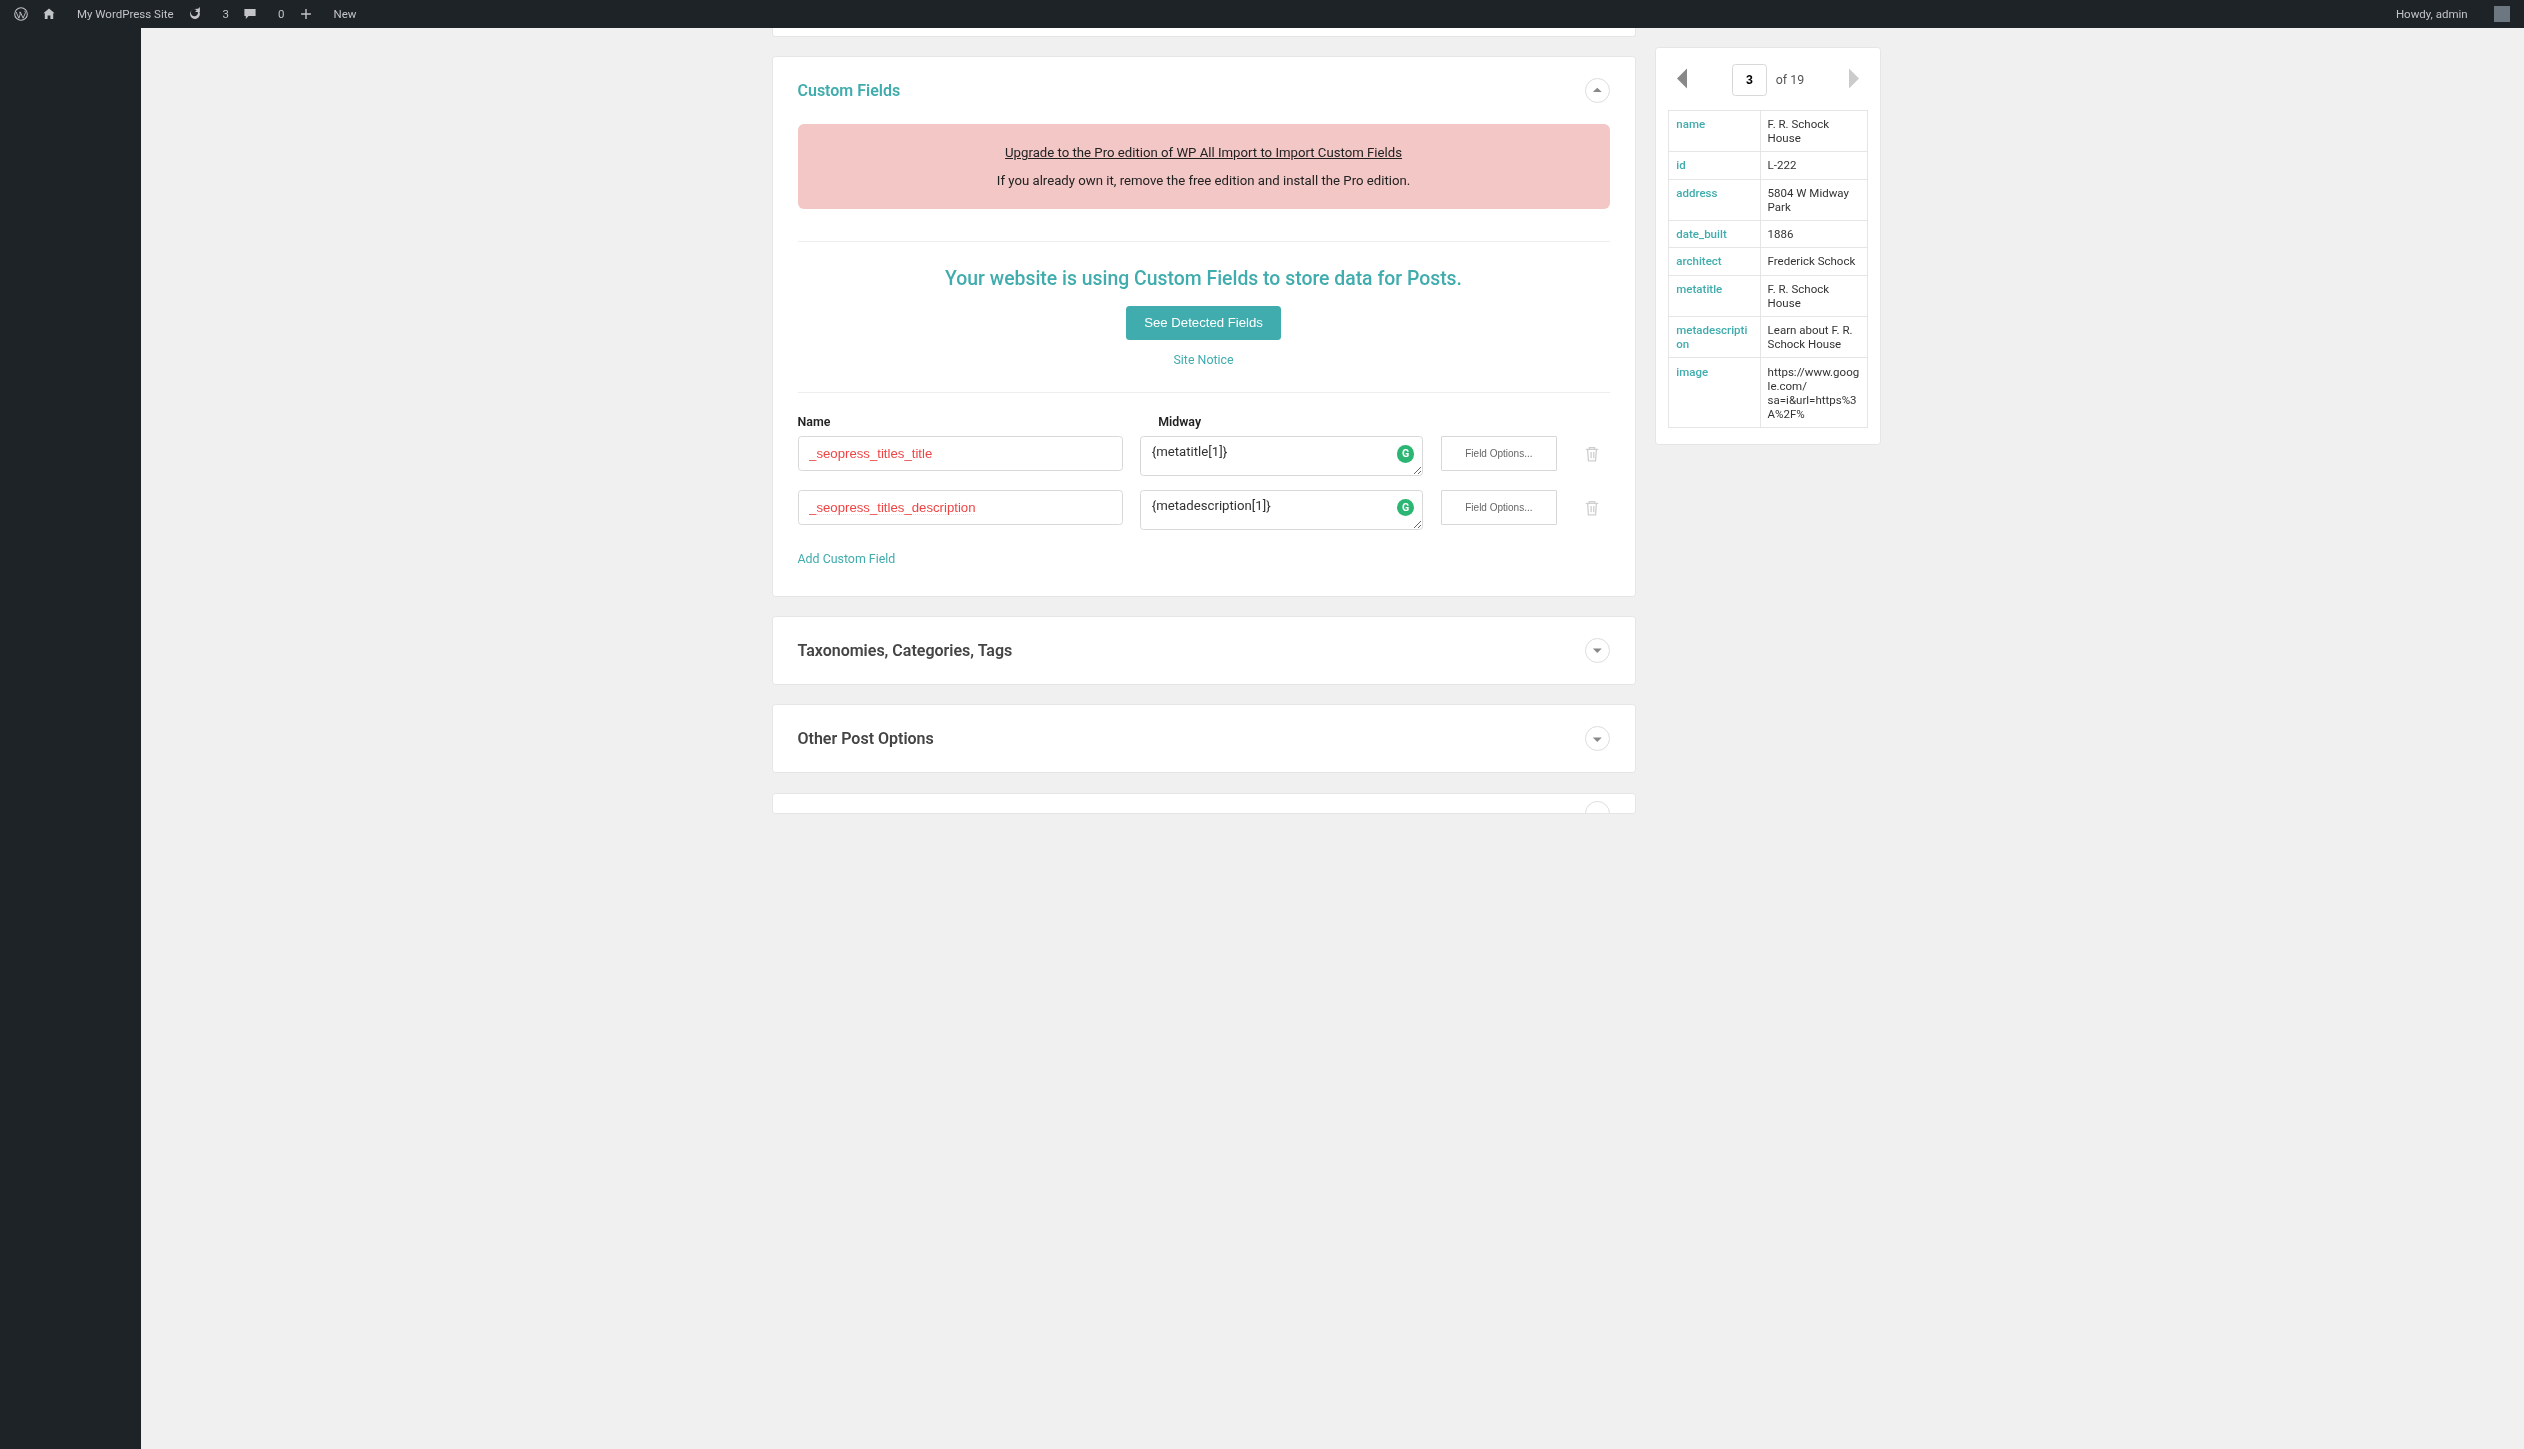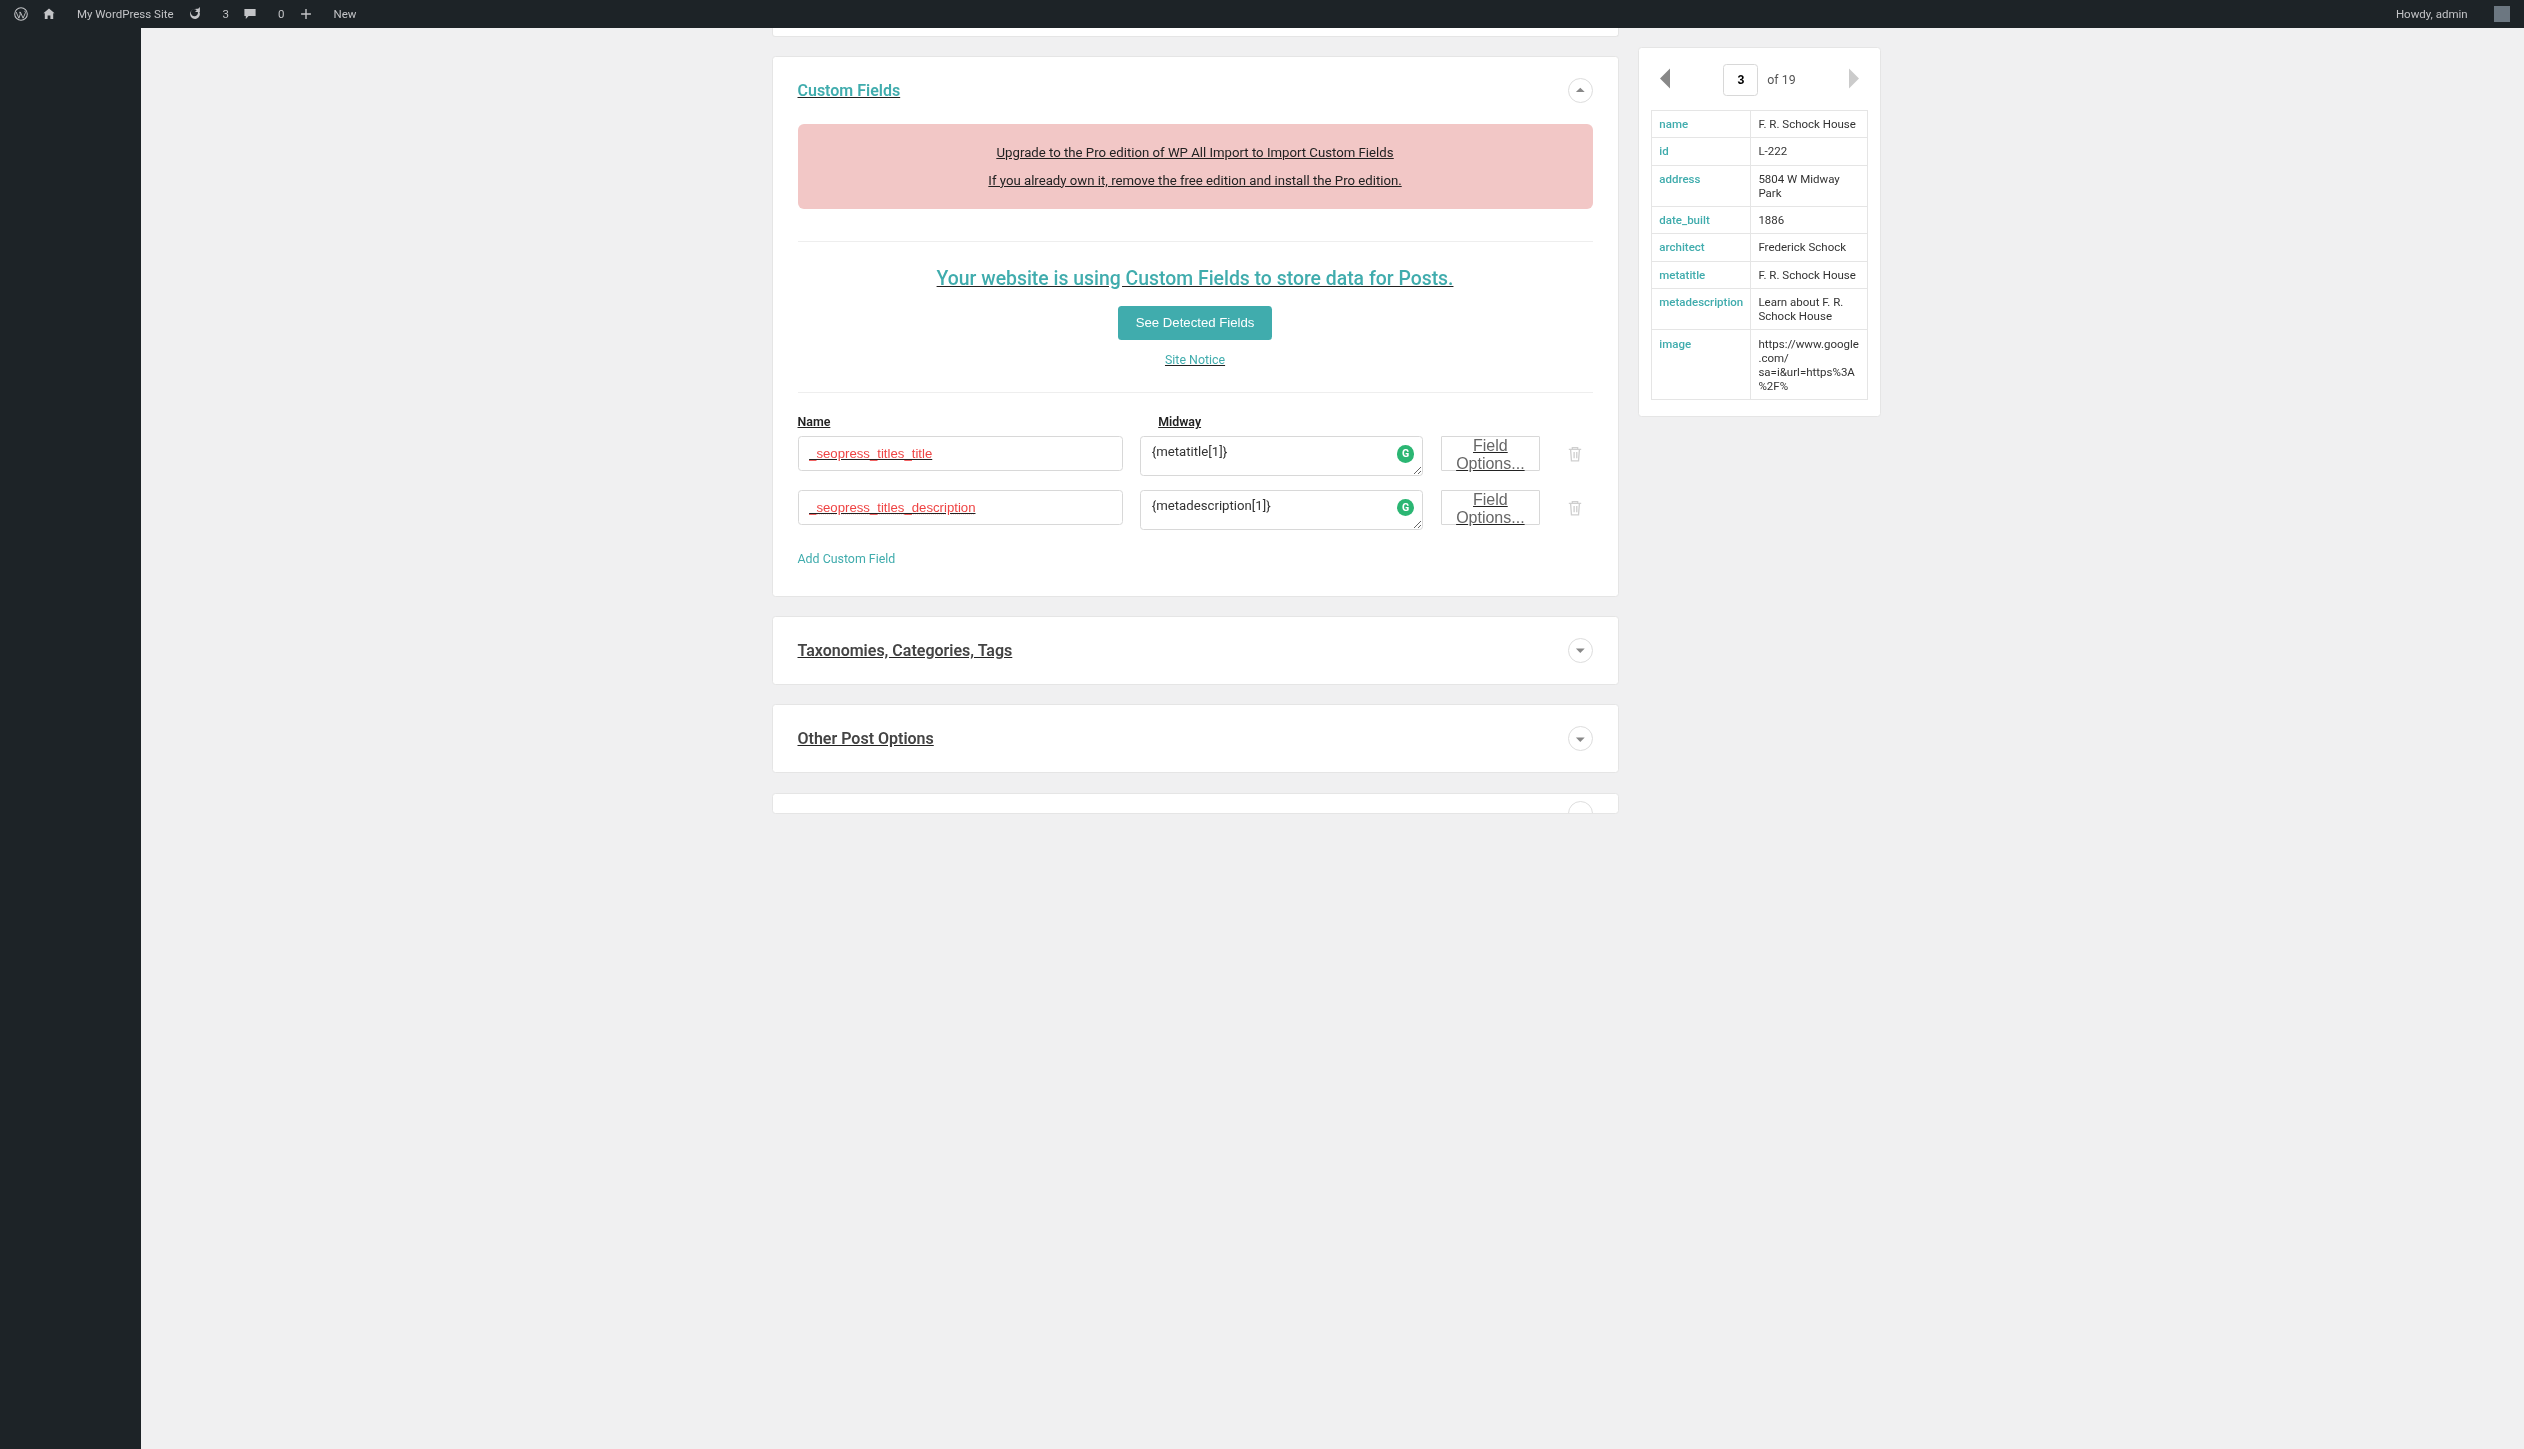--- a/index.html
+++ b/index.html
@@ -13,21 +13,21 @@
 .avatar-box { width: 16px; height: 16px; background: #6c7781; margin-left: 5.3px; }
 
 
 .shell { display: flex; }
 .sidebar-col { width: 141px; background: #1d2327; min-height: calc(100vh - 28px); }
 .main-col { flex: 1; padding: 0 0 35px 0; }
 .content-wrap { max-width: 1122px; margin: 0 auto; display: flex; gap: 19.4px; align-items: flex-start; padding-right: 12.4px; }
 .content-main { flex: 1; }
 
 
-.panel { background: #fff; border: 0.9px solid #e5e5e5; border-radius: 3.5px; margin-top: 19.4px; text-decoration: underline; }
+.panel { background: #fff; border: 0.9px solid #e5e5e5; border-radius: 3.5px; margin-top: 19.4px; }
 .panel-head { display: flex; align-items: center; justify-content: space-between; padding: 21px 25px; cursor: pointer; }
 .panel-title { color: #40acad; font-size: 16px; font-weight: 600; }
 .panel-title.muted { color: #444; }
 .chevron-btn { width: 25px; height: 25px; border: 0.9px solid #ddd; border-radius: 50%; display: flex; align-items: center; justify-content: center; background: #fff; }
 .chevron-btn svg { width: 10.6px; height: 10.6px; fill: #888; }
 .panel-body { padding: 0 25px 30px; }
 
 .upgrade-box { background: #f2c7c6; border-radius: 6px; padding: 21px 17.7px; text-align: center; }
 .upgrade-title { text-decoration: underline; font-size: 13.2px; font-weight: 400; margin-bottom: 12.4px; color: #222; }
 .upgrade-sub { font-size: 13.2px; color: #222; }
@@ -41,21 +41,21 @@
 
 .fields-row-head { display: flex; margin-top: 21px; margin-bottom: 7px; font-weight: 600; font-size: 12.4px; }
 .col-name { width: 343px; }
 .col-value { flex: 1; padding-left: 17.7px; }
 .field-row { display: flex; align-items: flex-start; gap: 17.7px; margin-bottom: 10.6px; }
 .text-input { width: 325px; height: 35px; border: 0.9px solid #d8d8d8; border-radius: 3.5px; padding: 0 10.6px; font-size: 13.2px; color: #ef4444; }
 .text-input.underline-red { text-decoration: underline; text-decoration-style: dotted; text-decoration-color: #d63638; text-underline-offset: 2.6px; }
 .textarea-wrap { position: relative; flex: 0 0 auto; width: 283px;}
 .value-ta { width: 283px; height: 40px; border: 0.9px solid #d8d8d8; border-radius: 3.5px; padding: 7px 32px 7px 10.6px; font-size: 13.2px; color: #333; resize: both; font-family: inherit; line-height: 1.2; }
 .g-badge { position: absolute; right: 8.8px; top: 8.8px; width: 17.7px; height: 17.7px; border-radius: 50%; background: #2bb673; color: #fff; display: flex; align-items: center; justify-content: center; font-size: 10.6px; font-weight: 700; }
-.field-opts { width: 99px; height: 35px; border: 0.9px solid #d8d8d8; border-radius: 1px; background: #fff; color: #666; font-size: 16px; cursor: pointer; }
+.field-opts { width: 116px; height: 35px; border: 0.9px solid #d8d8d8; border-radius: 1px; background: #fff; color: #666; font-size: 10px; cursor: pointer; }
 .trash-btn { width: 35px; height: 35px; display: flex; align-items: center; justify-content: center; cursor: pointer;border: none;background: transparent;}
 .trash-btn svg { width: 16px; height: 17.7px; stroke: #cfcfcf; fill: none; stroke-width: 1.5; }
 .add-link { color: #40acad; font-size: 12.4px; cursor: pointer; display: inline-block; margin-top: 7px; }
 
 
 .record-panel { width: 283px; background: #fff; border: 0.9px solid #e5e5e5; border-radius: 3.5px; margin-top: 19.4px; padding: 14px 12.4px 16px; }
 .record-nav { display: flex; align-items: center; justify-content: space-between; margin-bottom: 12.4px; padding: 0 1.8px;}
 .nav-arrow { background: none; border: none; cursor: pointer; padding: 3.5px; }
 .nav-arrow svg { width: 16px; height: 25px; fill: #cbcbcb; }
 .nav-arrow.active svg { fill: #888; }

